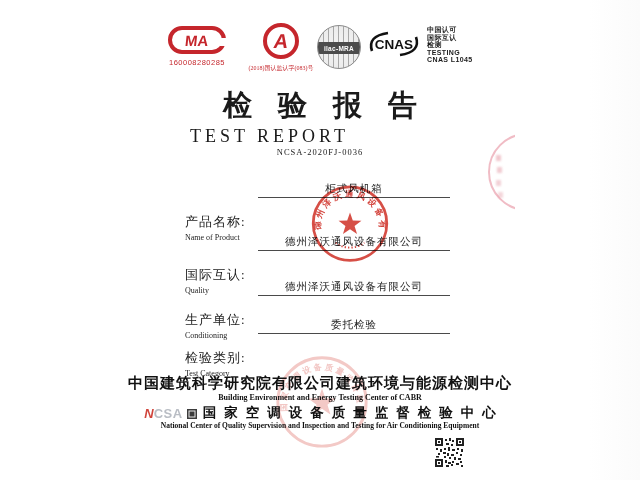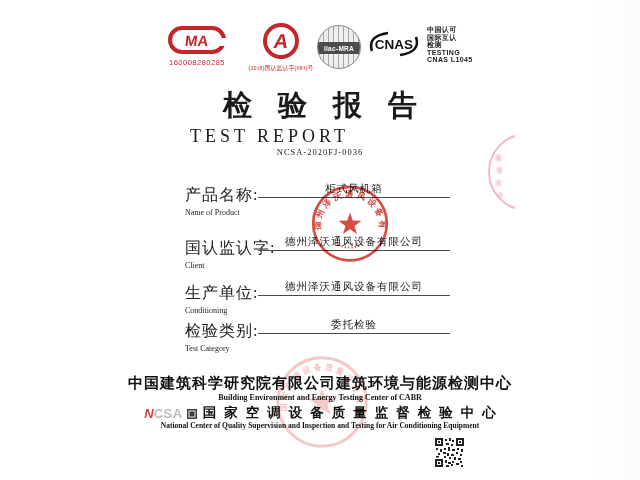--- a/index.html
+++ b/index.html
@@ -56,21 +56,21 @@
   .title-en{
     position:absolute;top:126px;left:0;width:535px;text-align:center;
     font-size:18px;color:#1a1a1a;letter-spacing:4px;text-indent:4px;
   }
   .report-no{
     position:absolute;top:147px;left:0;width:640px;text-align:center;
     font-size:8.5px;color:#222;letter-spacing:1px;
   }
   
   .field{position:absolute;left:185px;width:270px;}
-  .f-cn{font-size:16px;color:#222;letter-spacing:1px;}
+  .f-cn{font-size:13px;color:#222;letter-spacing:1px;margin-top:28px;}
   .f-en{font-size:8px;color:#222;margin-top:2px;}
   .f-line{
     position:absolute;left:73px;top:-12px;width:192px;height:24px;
     border-bottom:1px solid #4a4a4a;
     display:flex;align-items:flex-end;justify-content:center;
   }
   .f-val{font-size:10.5px;color:#222;letter-spacing:1px;padding-bottom:1px;white-space:nowrap;}
   
   .stamp-main{position:absolute;left:310px;top:182px;width:80px;height:80px;opacity:.9;mix-blend-mode:multiply;}
   .stamp-footer{position:absolute;left:274px;top:352px;width:96px;height:96px;opacity:.28;mix-blend-mode:multiply;}
@@ -150,22 +150,22 @@
 
   <div class="field" style="top:185px">
     <div class="f-cn">产品名称:</div>
     <div class="f-en">Name of Product</div>
     <div class="f-line">
       <span class="f-val">柜式风机箱</span>
     </div>
   </div>
 
   <div class="field" style="top:238px">
-    <div class="f-cn">国认监认字:</div>
-    <div class="f-en">Client</div>
+    <div class="f-cn">国际互认:</div>
+    <div class="f-en">Quality</div>
     <div class="f-line">
       <span class="f-val">德州泽沃通风设备有限公司</span>
     </div>
   </div>
 
   <div class="field" style="top:283px">
     <div class="f-cn">生产单位:</div>
     <div class="f-en">Conditioning</div>
     <div class="f-line">
       <span class="f-val">德州泽沃通风设备有限公司</span>

